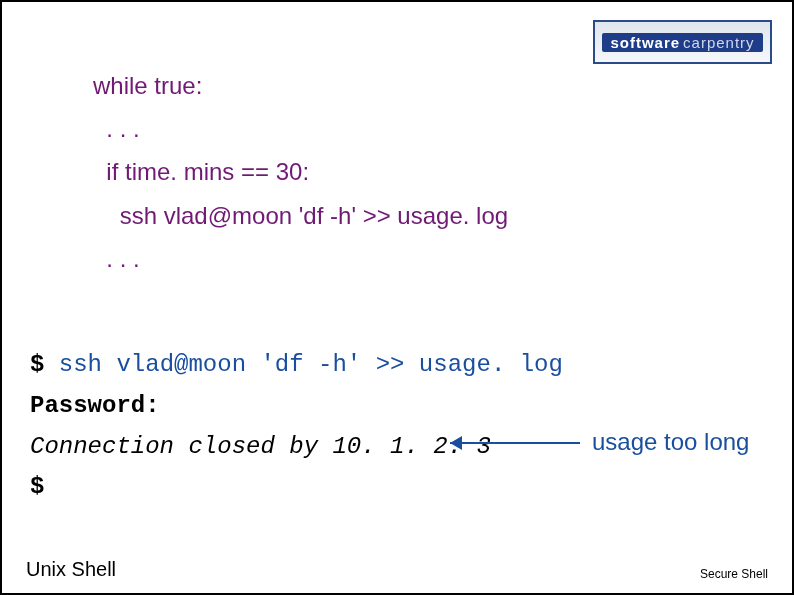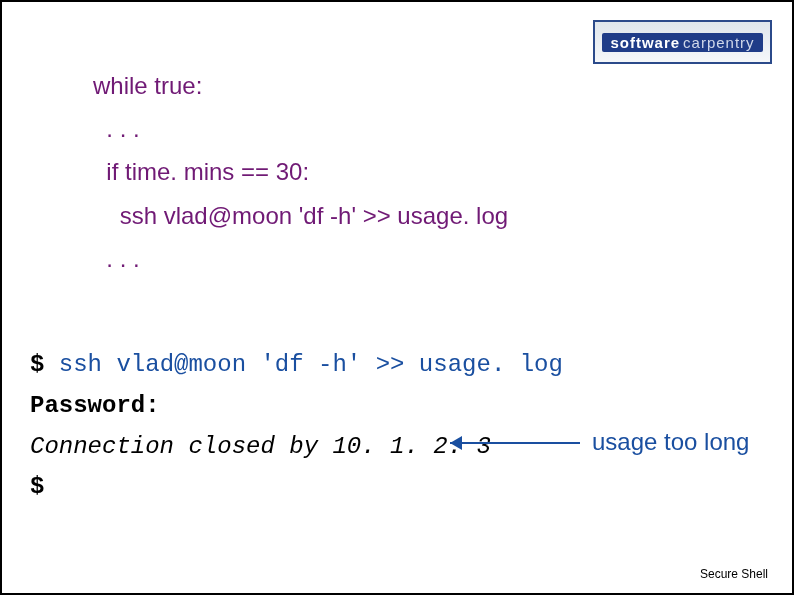--- a/index.html
+++ b/index.html
@@ -126,15 +126,16 @@
 
   <div class="terminal-block"><span class="prompt-dollar">$</span><span class="cmd-echo"> ssh vlad@moon 'df -h' &gt;&gt; usage. log</span>
 <span class="pwd-label">Password:</span>
 <span class="conn-closed">Connection closed by 10. 1. 2. 3</span>
 <span class="prompt-dollar">$</span></div>
 
   <div class="arrow-line"></div>
   <div class="arrow-head"></div>
   <div class="annotation">usage too long</div>
 
+  <div class="footer-left">Unix Shell</div>
   <div class="footer-right">Secure Shell</div>
 
 </div>
 
 </body></html>

